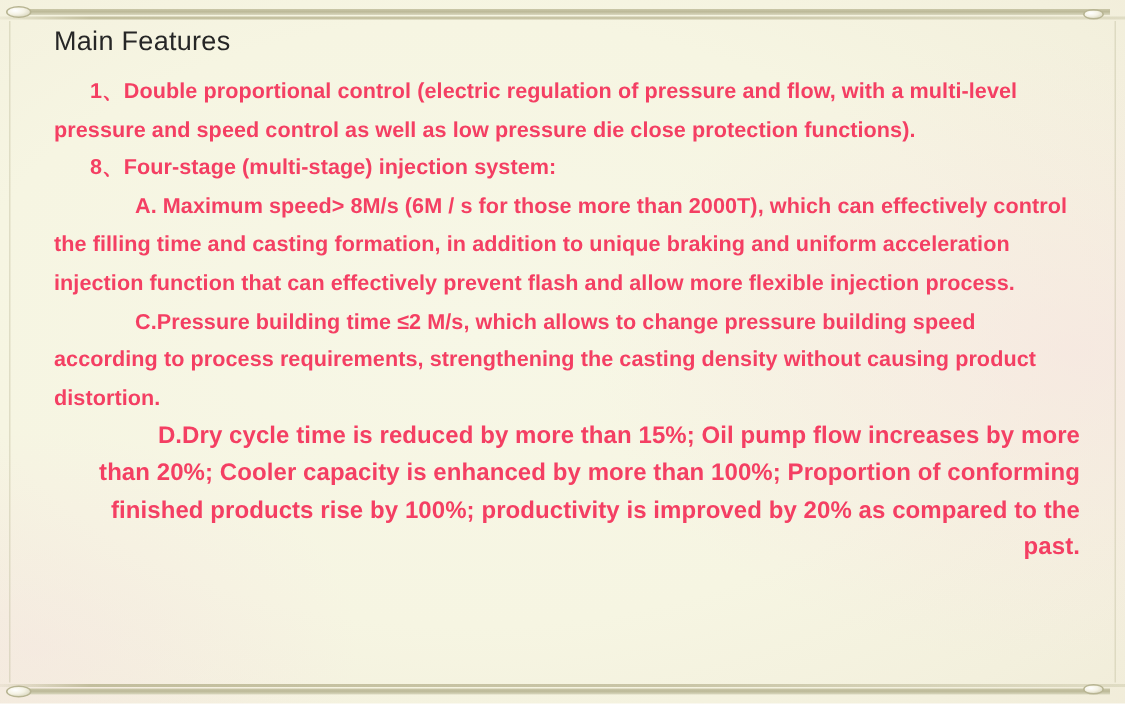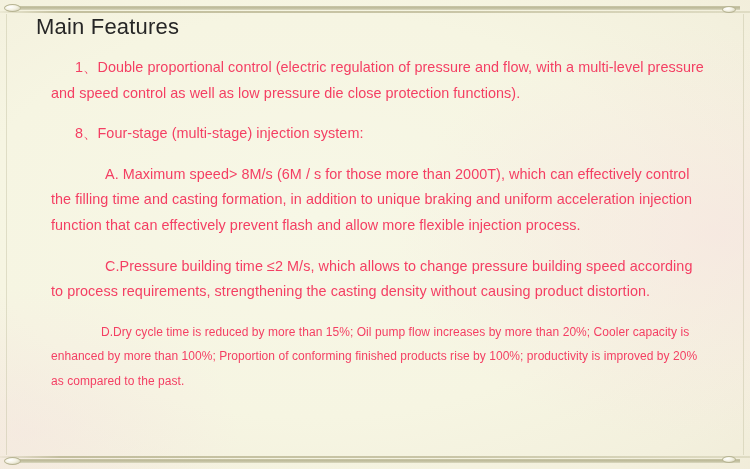--- a/index.html
+++ b/index.html
@@ -98,43 +98,45 @@
     position: absolute;
     left: 0;
     top: 0;
     width: 750px;
     z-index: 4;
     padding: 14px 18px 0 36px;
     box-sizing: border-box;
   }
 
   .title {
-    font-size: 22px;
+    font-size: 18px;
     line-height: 26px;
     color: #262626;
     font-weight: 400;
     letter-spacing: 0.2px;
     margin: 0 0 9px 0;
     white-space: nowrap;
   }
 
   .para {
     color: #f43f63;
     font-size: 14.4px;
     line-height: 25.6px;
-    margin: 15px;
+    margin: 0;
     padding: 0 12px 0 0;
     text-align: left;
     letter-spacing: 0.05px;
+    font-weight: bold;
   }
   .para.lvl1 { text-indent: 24px; }
   .para.lvl2 { text-indent: 54px; }
   .para.small {
-    font-size: 12px;
+    font-size: 16px;
     line-height: 24.6px;
+    text-align: right;
   }
   .para.small.lvl2 { text-indent: 50px; }
 </style>
 </head>
 <body>
 
 <div class="page">
 
   <div class="deco deco-top">
     <div class="bar"></div>

